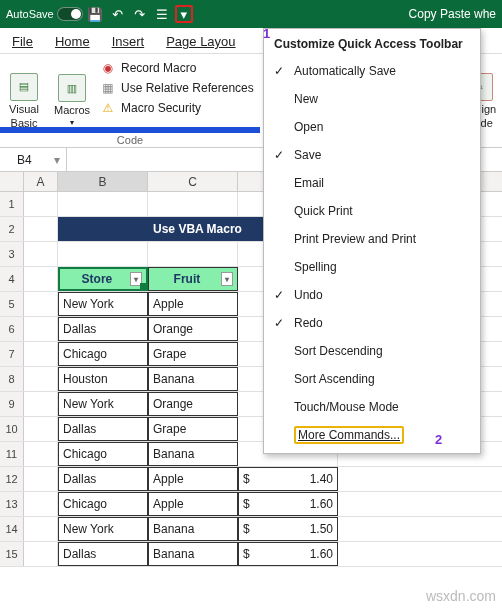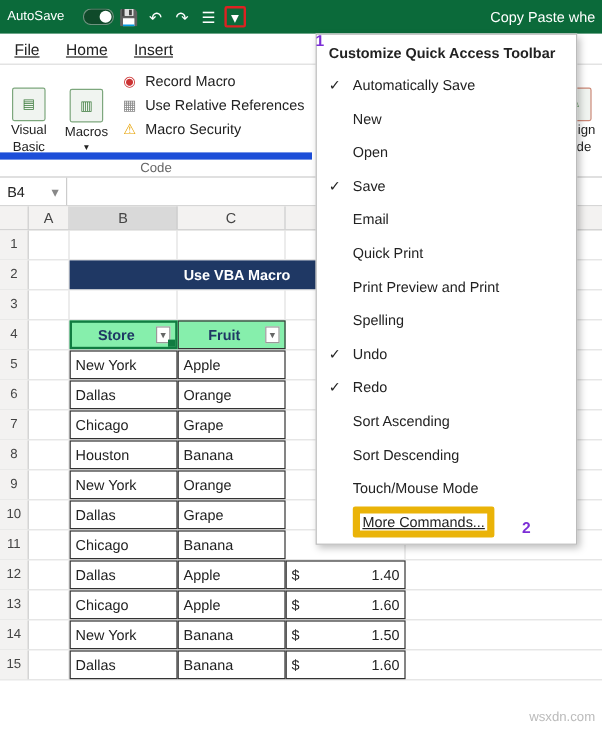--- a/index.html
+++ b/index.html
@@ -1,20 +1,20 @@
 <!DOCTYPE html>
 <html><head>
 <meta charset="utf-8">
 <style>
 * { box-sizing: border-box; font-family: "Segoe UI", Arial, sans-serif; }
 body { margin: 0; width: 502px; height: 608px; background: #fff; font-size: 12px; color: #222; overflow: hidden; position: relative; }
 
 
 .titlebar { height: 28px; background: #0b6a3a; display: flex; align-items: center; color: #fff; padding: 0 6px; gap: 4px; }
-.autosave { display: flex; align-items: center; gap: 15px; font-size: 11px; }
+.autosave { display: flex; align-items: center; gap: 3px; font-size: 11px; }
 .switch { width: 26px; height: 14px; background: #0f4a2a; border-radius: 7px; position: relative; box-shadow: inset 0 0 0 1px rgba(255,255,255,.4); }
 .switch::after { content: ""; position: absolute; width: 10px; height: 10px; border-radius: 50%; background: #fff; top: 2px; right: 2px; }
 .qat-ico { width: 18px; height: 18px; display: flex; align-items: center; justify-content: center; color: #fff; font-size: 13px; }
 .qat-dd { border: 2px solid #d22; border-radius: 2px; }
 .titleright { margin-left: auto; font-size: 12px; color: #fff; }
 
 
 .tabs { height: 26px; border-bottom: 1px solid #ddd; display: flex; align-items: flex-end; gap: 18px; padding: 0 10px; font-size: 13px; }
 .tab { padding: 4px 2px; text-decoration: underline; }
 
@@ -22,21 +22,21 @@
 .ribbon { height: 94px; border-bottom: 1px solid #ccc; display: flex; position: relative; }
 .bigbtn { width: 48px; display: flex; flex-direction: column; align-items: center; justify-content: center; gap: 2px; padding: 4px; font-size: 11px; text-align: center; }
 .bigico { width: 28px; height: 28px; background: #f0f4f0; border: 1px solid #7da77d; border-radius: 2px; display:flex;align-items:center;justify-content:center;color:#3a7a3a;}
 .micro { display:flex;flex-direction:column;gap:4px;padding:6px 4px;font-size:12px;}
 .micro-row { display:flex;align-items:center;gap:5px;}
 .micro-ic { width:16px;height:16px;display:inline-flex;align-items:center;justify-content:center;font-size:12px;}
 .grouplabel { position:absolute;bottom:0;left:0;width:260px;text-align:center;font-size:11px;color:#666;border-top:6px solid #1d4ed8;padding:1px 0;}
 .design-mode{width:46px;display:flex;flex-direction:column;align-items:center;justify-content:center;gap:2px;padding:4px;font-size:11px;margin-left:auto;}
 
 
-.fbar { height: 24px; display:flex;border-bottom:1px solid #ccc;}
+.fbar { height: 24px; display:flex;border-bottom:1px solid #ccc;padding-left:11px;}
 .namebox { width:56px;border-right:1px solid #ccc;display:flex;align-items:center;padding:0 6px;font-size:12px;}
 .namebox span.dd{margin-left:auto;color:#888;}
 
 
 .colhdr { height:20px;display:flex;border-bottom:1px solid #ccc;background:#f3f2f1;}
 .colhdr .corner{width:24px;border-right:1px solid #ccc;}
 .colh{display:flex;align-items:center;justify-content:center;border-right:1px solid #ccc;font-size:12px;color:#444;}
 .cA{width:34px;} .cB{width:90px;background:#d9d9d9;} .cC{width:90px;} .cD{width:100px;}
 
 
@@ -59,28 +59,28 @@
 
 
 .sel{border:2px solid #107c41!important;}
 .handle{position:absolute;width:6px;height:6px;background:#107c41;right:0;bottom:0;}
 
 
 .menu{position:absolute;top:28px;left:263px;width:218px;background:#fff;border:1px solid #bbb;box-shadow:2px 3px 6px rgba(0,0,0,.25);z-index:20;padding-bottom:4px;}
 .menu-title{font-weight:bold;font-size:12px;padding:8px 10px 6px;}
 .menu-item{display:flex;align-items:center;height:28px;padding:0 10px 0 30px;font-size:12px;position:relative;}
 .menu-item .chk{position:absolute;left:10px;font-size:12px;}
-.more{border:6px solid #eab308;border-radius:2px;display:inline;text-decoration:underline;padding:0 2px;}
+.more{border:2px solid #eab308;border-radius:2px;display:inline;text-decoration:underline;padding:0 2px;}
 
 
 .anno1{position:absolute;top:26px;left:263px;color:#7c2ed6;font-weight:bold;font-size:13px;z-index:30;}
 .anno2{position:absolute;top:432px;left:435px;color:#7c2ed6;font-weight:bold;font-size:13px;z-index:30;}
 
 
-.wm{position:absolute;bottom:4px;right:6px;color:#bbb;font-size:11px;}
+.wm{position:absolute;bottom:4px;right:6px;color:#bbb;font-size:14px;}
 </style>
 </head>
 <body>
 
 <div class="titlebar">
   <div class="autosave">
     <span>AutoSave</span>
     <span class="switch"></span>
   </div>
   <div class="qat-ico">💾</div>
@@ -90,20 +90,21 @@
   <div class="qat-ico qat-dd">▾</div>
   <div class="titleright">Copy Paste whe</div>
 </div>
 
 <div class="anno1">1</div>
 
 <div class="tabs">
   <div class="tab">File</div>
   <div class="tab">Home</div>
   <div class="tab">Insert</div>
+  <div class="tab">Page Layou</div>
 </div>
 
 <div class="ribbon">
   <div class="bigbtn">
     <div class="bigico">▤</div>
     <span>Visual</span>
     <span>Basic</span>
   </div>
   <div class="bigbtn">
     <div class="bigico">▥</div>
@@ -309,24 +310,24 @@
     </div>
   <div class="menu-item">
       <span class="chk">✓</span>
       <span>Undo</span>
     </div>
   <div class="menu-item">
       <span class="chk">✓</span>
       <span>Redo</span>
     </div>
   <div class="menu-item">
+      <span>Sort Descending</span>
+    </div>
+  <div class="menu-item">
       <span>Sort Ascending</span>
-    </div>
-  <div class="menu-item">
-      <span>Sort Descending</span>
     </div>
   <div class="menu-item">
       <span>Touch/Mouse Mode</span>
     </div>
   <div class="menu-item">
       <span class="more">More Commands...</span>
     </div>
 </div>
 
 <div class="anno2">2</div>

